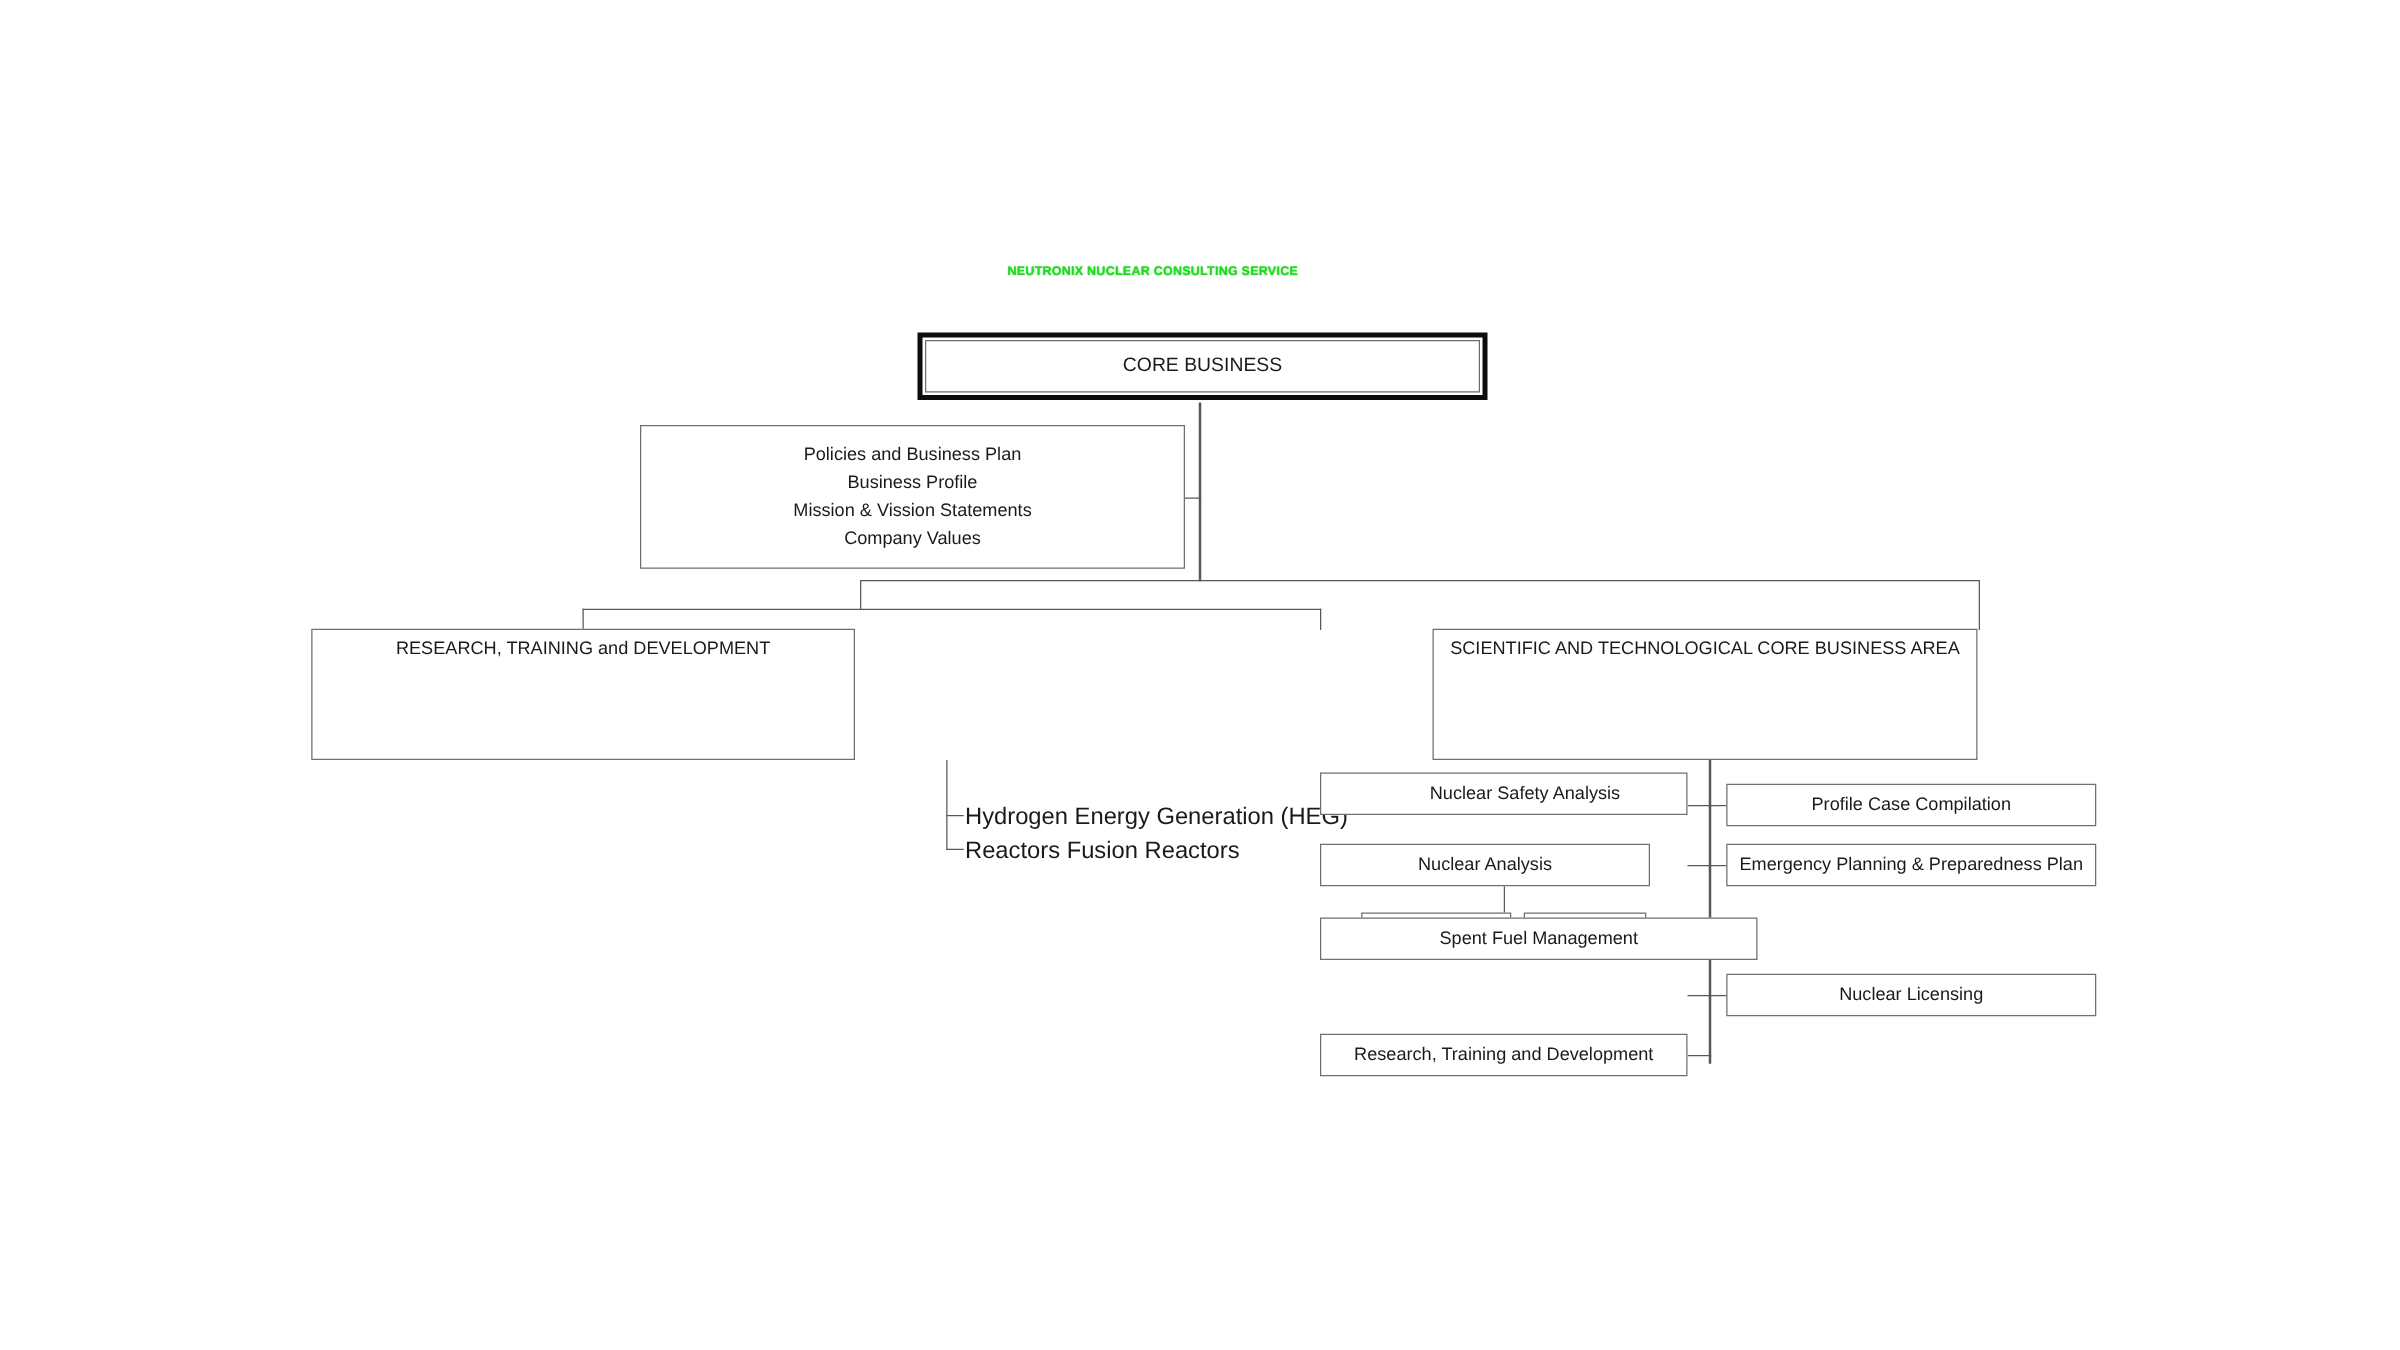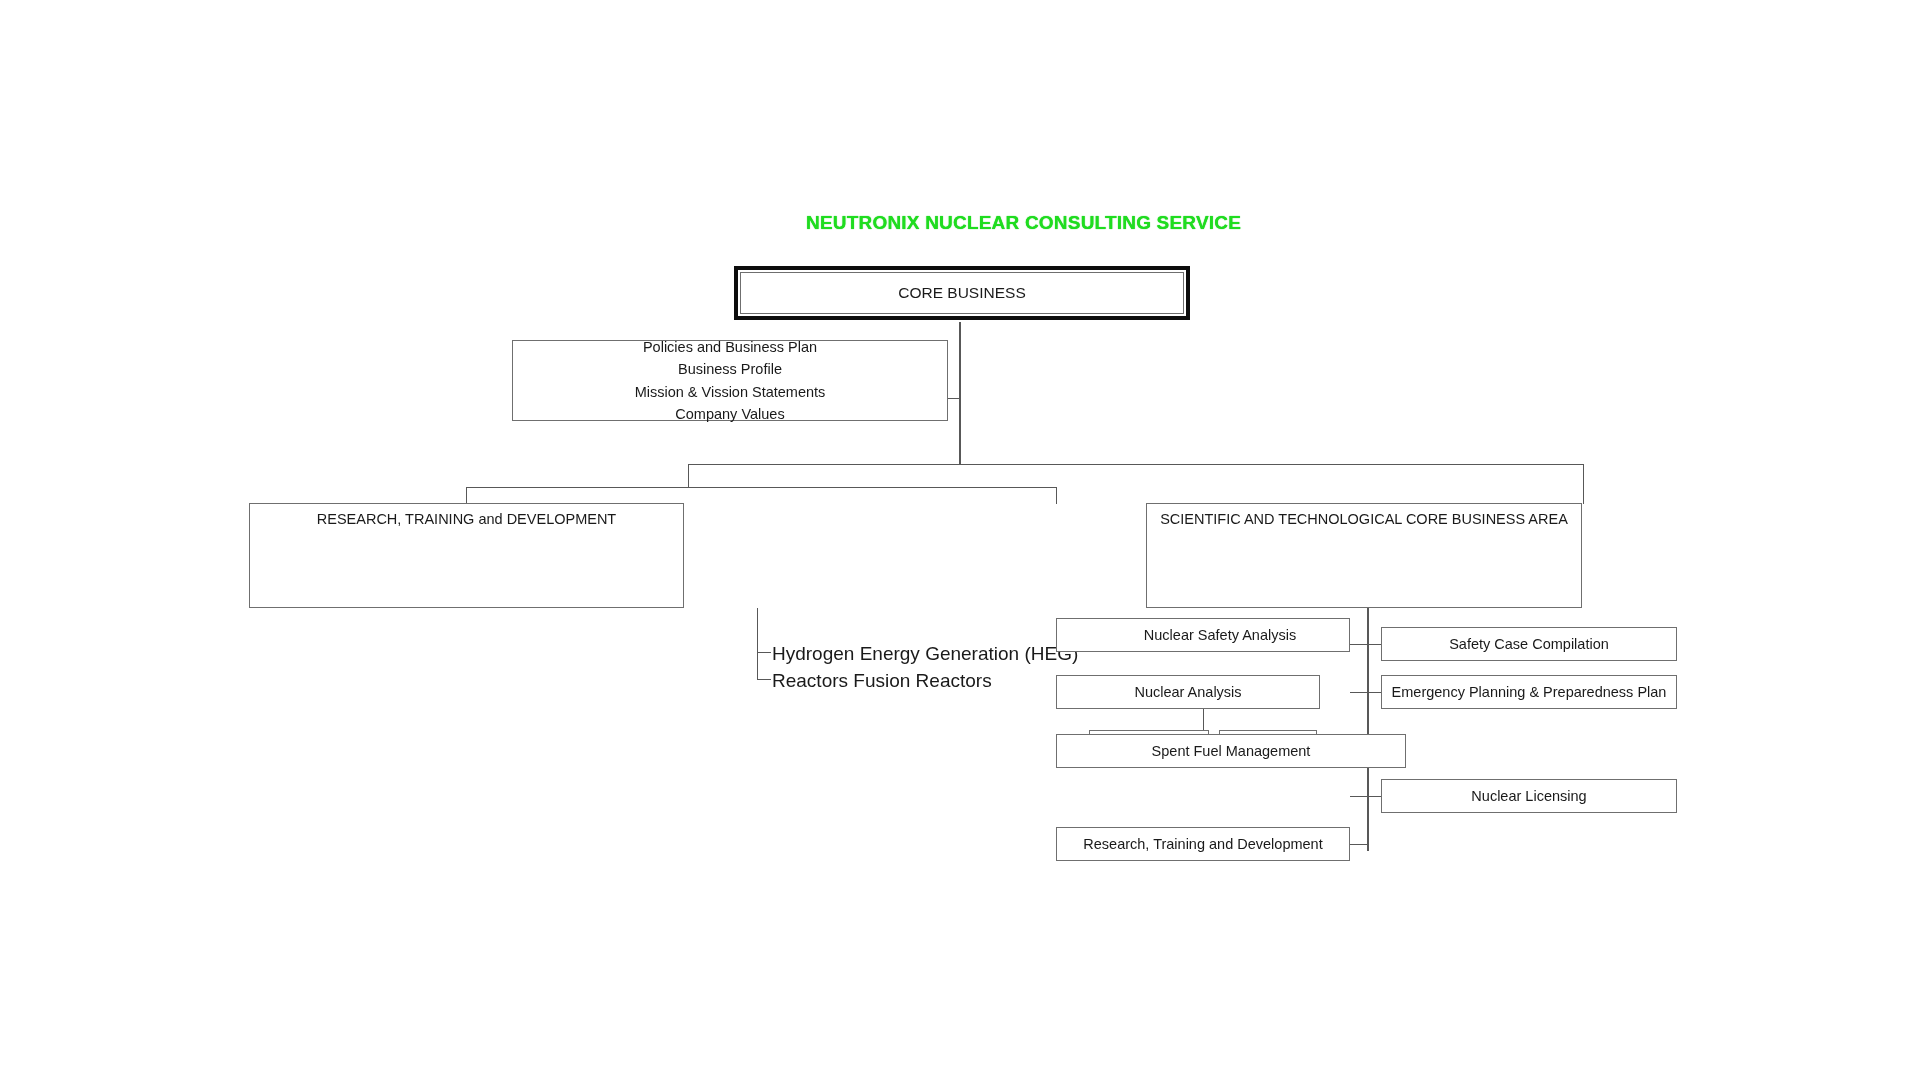--- a/index.html
+++ b/index.html
@@ -19,21 +19,21 @@
     background: #ffffff;
     overflow: hidden;
   }
 
   
   .chart-title {
     position: absolute;
     left: 806px;
     top: 212px;
     width: 320px;
-    font-size: 19px;
+    font-size: 10px;
     font-weight: bold;
     letter-spacing: 0.2px;
     color: #1fdd1f;
     text-shadow: 0 0 1px #13c413;
     white-space: nowrap;
   }
 
   
   .box {
     position: absolute;
@@ -104,21 +104,21 @@
   <div class="chart-title">NEUTRONIX NUCLEAR CONSULTING SERVICE</div>
 
   <div class="box box-root mid" style="left:740px; top:272px; width:444px; height:42px;">
     <span class="lbl">CORE BUSINESS</span>
   </div>
 
   <div class="ln lnv" style="left:959px; top:322px; width:1.6px; height:143px;"></div>
 
   <div class="ln lnh" style="left:947px; top:398px; width:14px;"></div>
 
-  <div class="box mid" style="left:512px; top:340px; width:436px; height:81px;">
+  <div class="box mid" style="left:512px; top:340px; width:436px; height:115px;">
     <div class="multiline">
       <div>Policies and Business Plan</div>
       <div>Business Profile</div>
       <div>Mission &amp; Vission Statements</div>
       <div>Company Values</div>
     </div>
   </div>
 
   <div class="ln lnh" style="left:688px; top:464px; width:896px;"></div>
 
@@ -178,21 +178,21 @@
 
   <div class="box mid" style="left:1056px; top:734px; width:350px; height:34px;">
     <span class="lbl">Spent Fuel Management</span>
   </div>
 
   <div class="box mid" style="left:1056px; top:827px; width:294px; height:34px;">
     <span class="lbl">Research, Training and Development</span>
   </div>
 
   <div class="box mid" style="left:1381px; top:627px; width:296px; height:34px;">
-    <span class="lbl">Safety Case Compilation</span>
+    <span class="lbl">Profile Case Compilation</span>
   </div>
 
   <div class="box mid" style="left:1381px; top:675px; width:296px; height:34px;">
     <span class="lbl">Emergency Planning &amp; Preparedness Plan</span>
   </div>
 
   <div class="box mid" style="left:1381px; top:779px; width:296px; height:34px;">
     <span class="lbl">Nuclear Licensing</span>
   </div>
 

